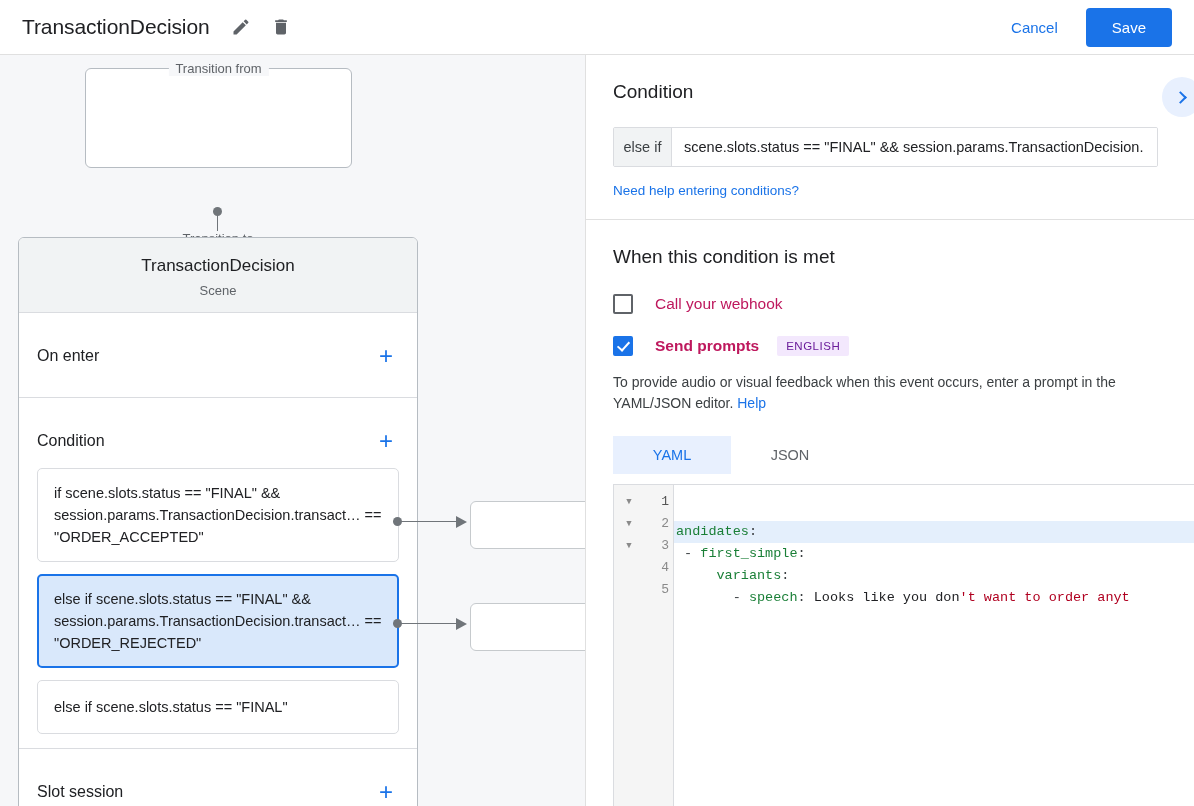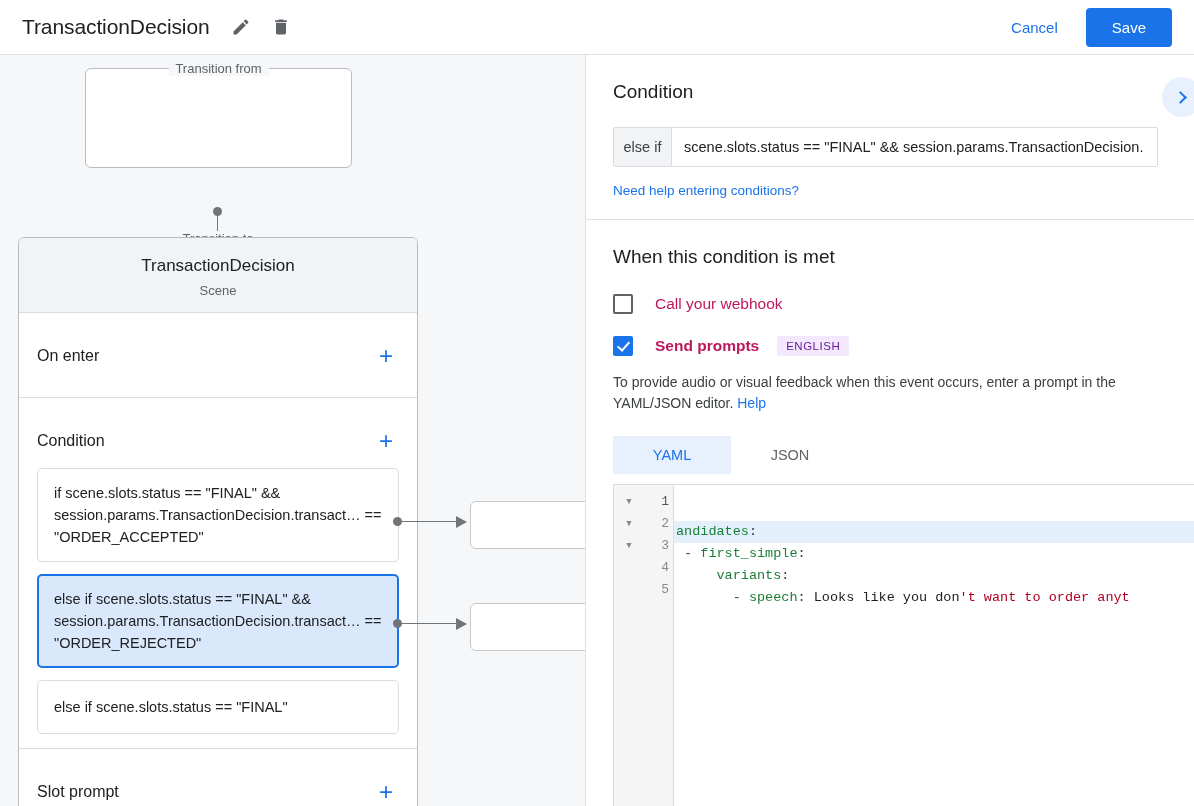--- a/index.html
+++ b/index.html
@@ -418,21 +418,21 @@
         <span class="section-title">Condition</span>
         <span class="plus-btn">+</span>
       </div>
       <div class="chip">if scene.slots.status == "FINAL" &amp;&amp; session.params.TransactionDecision.transact… == "ORDER_ACCEPTED"</div>
       <div class="chip selected">else if scene.slots.status == "FINAL" &amp;&amp; session.params.TransactionDecision.transact… == "ORDER_REJECTED"</div>
       <div class="chip chip-onerow">else if scene.slots.status == "FINAL"</div>
     </div>
 
     <div class="section">
       <div class="section-header">
-        <span class="section-title">Slot prompt</span>
+        <span class="section-title">Slot session</span>
         <span class="plus-btn">+</span>
       </div>
       <div class="chip chip-onerow">Slot validation</div>
 
     </div>
   </div>
 
   <div class="stub-dot" id="stub-dot-1"></div>
   <div class="stub-line" id="stub-line-1"></div>
   <div class="stub-arrow" id="stub-arrow-1"></div>

